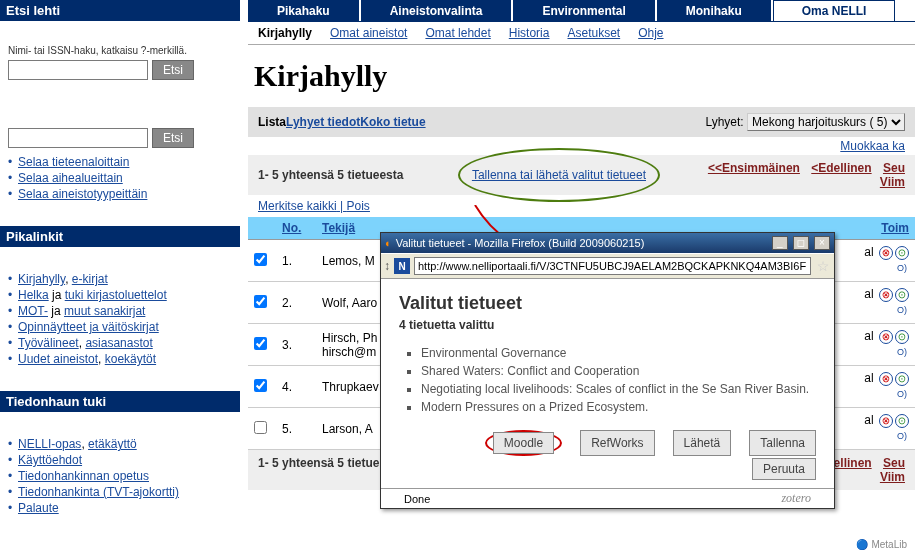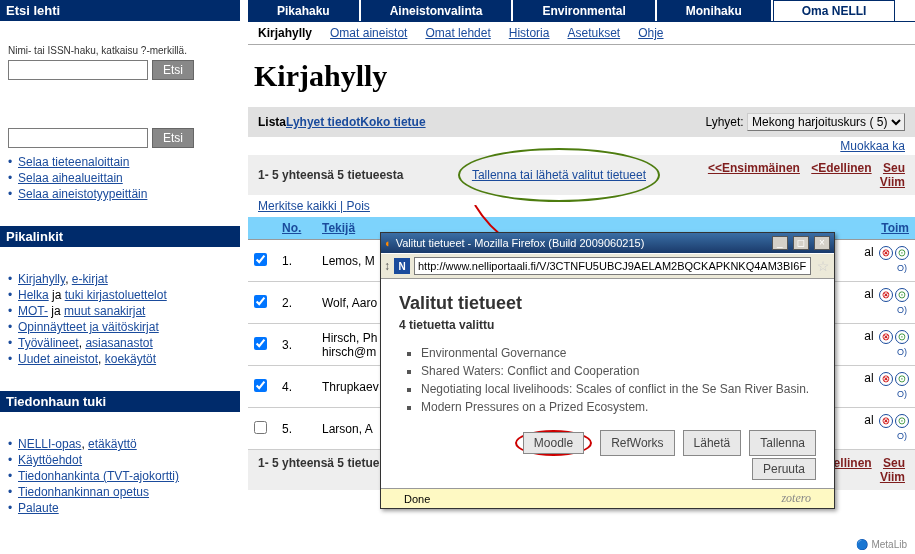--- a/index.html
+++ b/index.html
@@ -53,24 +53,24 @@
 .winbtns span{display:inline-block;width:16px;height:14px;background:#d4d0c8;border:1px solid #555;margin-left:2px;font-size:10px;text-align:center;line-height:12px;cursor:pointer}
 .addrbar{background:#ece9d8;padding:3px;display:flex;align-items:center;gap:4px;border-top:1px solid #fff;border-bottom:1px solid #999}
 .addr-icon{width:16px;height:16px;background:#1a4b9c;color:#fff;font-size:10px;font-weight:bold;display:flex;align-items:center;justify-content:center}
 .addrbar input{flex:1;font-size:11px;height:18px;border:1px solid #7a7a7a;padding:1px 3px}
 .star{width:16px;height:16px;color:#ccc;font-size:14px;text-align:center}
 .popup-body{background:#fff;padding:14px 18px 8px}
 .popup-body h2{font-size:18px;font-weight:bold;color:#333;margin-bottom:4px}
 .popup-body .sel-count{font-weight:bold;color:#333;margin-bottom:14px;display:block}
 .popup-body ul{list-style:square;padding-left:22px;color:#555}
 .popup-body ul li{margin-bottom:4px}
-.popup-buttons{display:flex;gap:8px;justify-content:flex-end;margin-top:16px;flex-wrap:wrap}
+.popup-buttons{display:flex;gap:18px;justify-content:flex-end;margin-top:16px;flex-wrap:wrap}
 .popup-buttons button{background:#e8e8e8;border:1px solid #888;padding:3px 10px;font-size:12px;cursor:pointer;color:#444}
 .moodle-oval{border:2px solid #c00;border-radius:50%;padding:0 6px;display:inline-block}
-.popup-status{background:#fef9c3;border-top:1px solid #999;padding:2px 23px;font-size:11px;display:flex;justify-content:space-between;align-items:center}
+.popup-status{background:#ffffff;border-top:1px solid #999;padding:2px 23px;font-size:11px;display:flex;justify-content:space-between;align-items:center}
 .zotero{font-family:Georgia,serif;font-style:italic;color:#888;font-size:12px}
 .metalib{position:absolute;right:8px;bottom:4px;font-size:10px;color:#888}
 </style>
 </head>
 <body>
 
 <div class="layout">
   <div class="sidebar">
     <div class="section-header">Etsi lehti</div>
     <div class="section-body">
@@ -103,22 +103,22 @@
           <li><a>Työvälineet</a><span class="plain">, </span><a>asiasanastot</a></li>
           <li><a>Uudet aineistot</a><span class="plain">, </span><a>koekäytöt</a></li>
         </ul>
     </div>
 
     <div class="section-header">Tiedonhaun tuki</div>
     <div class="section-body">
       <ul class="link-list" id="sp-list">
           <li><a>NELLI-opas</a><span class="plain">, </span><a>etäkäyttö</a></li>
           <li><a>Käyttöehdot</a></li>
+          <li><a>Tiedonhankinnan opetus</a></li>
           <li><a>Tiedonhankinta (TVT-ajokortti)</a></li>
-          <li><a>Tiedonhankinnan opetus</a></li>
           <li><a>Palaute</a></li>
         </ul>
     </div>
   </div>
 
   <div class="main">
     <div class="tabs-top" id="tabs-top">
         <div class="tab-top">Pikahaku</div>
         <div class="tab-top">Aineistonvalinta</div>
         <div class="tab-top">Environmental</div>

